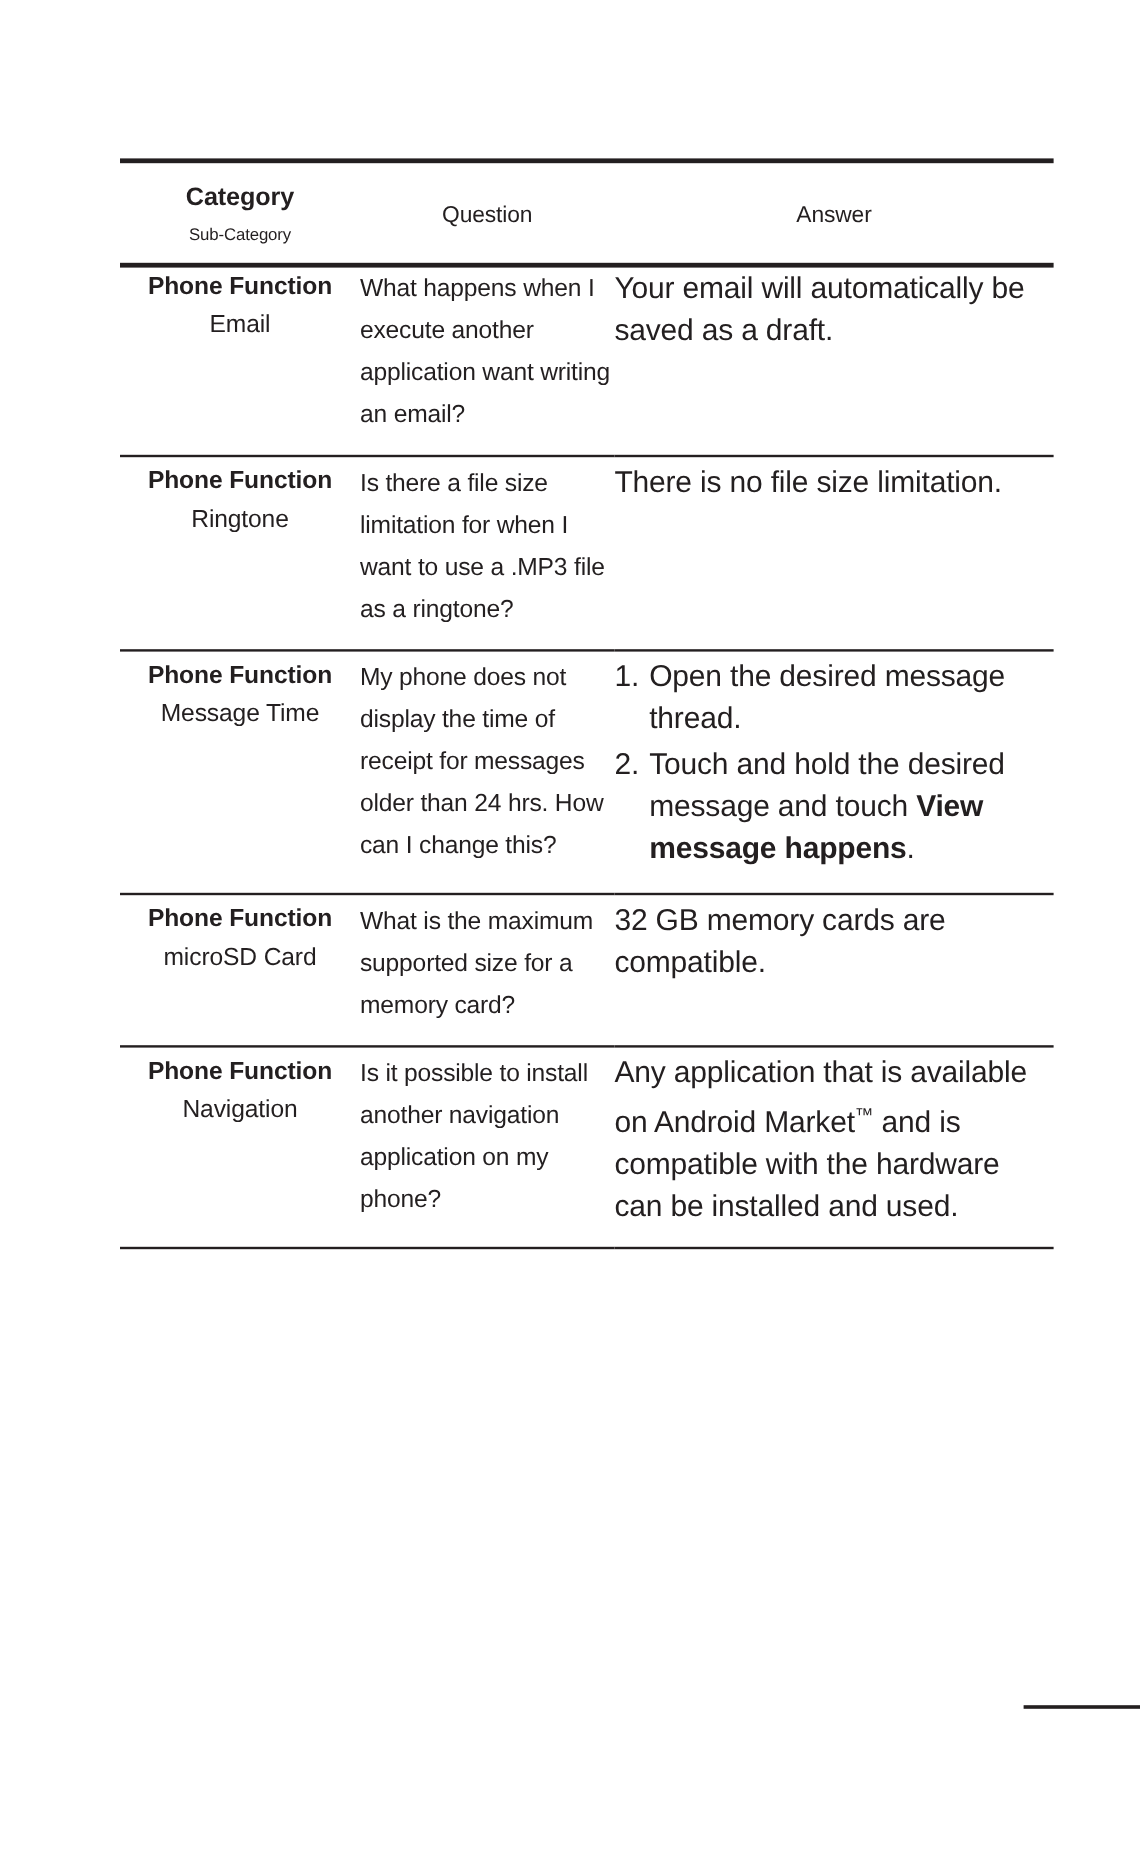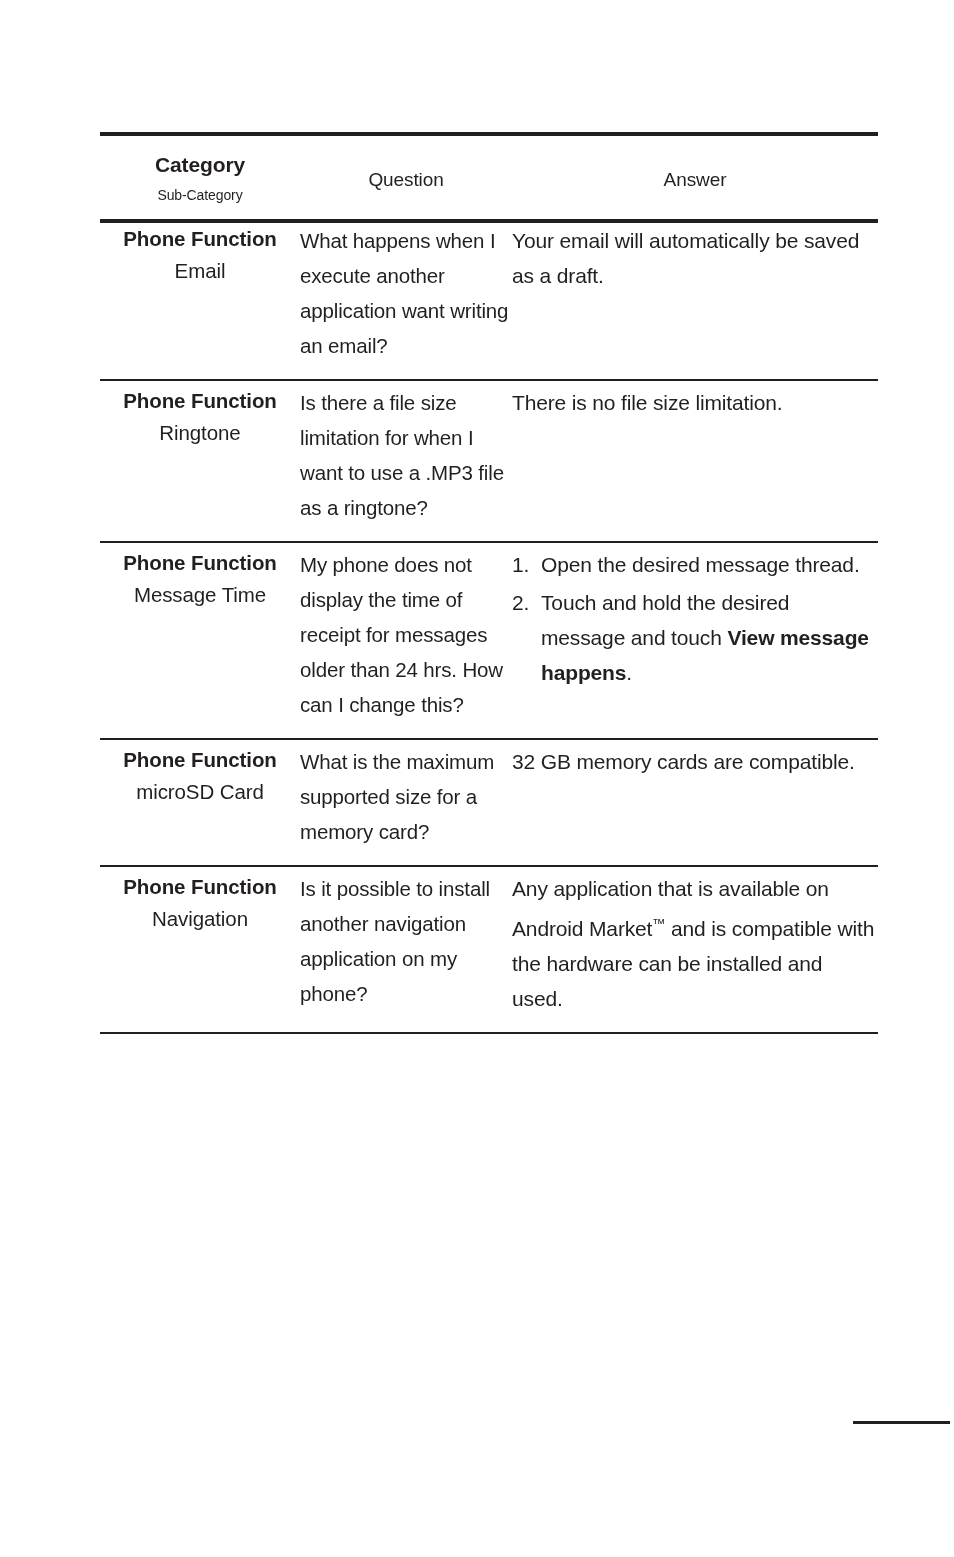--- a/index.html
+++ b/index.html
@@ -124,21 +124,21 @@
   .cell-question {
     font-size: 20.5px;
     line-height: 35px;
     text-align: left;
     padding-left: 13px;
     padding-right: 10px;
     letter-spacing: -0.15px;
   }
 
   .cell-answer {
-    font-size: 21px;
+    font-size: 25px;
     line-height: 35px;
     text-align: left;
     padding-left: 14px;
     padding-right: 6px;
     vertical-align: middle;
     letter-spacing: -0.15px;
   }
   .cell-answer.top-align { vertical-align: top; }
 
   .answer-list {

